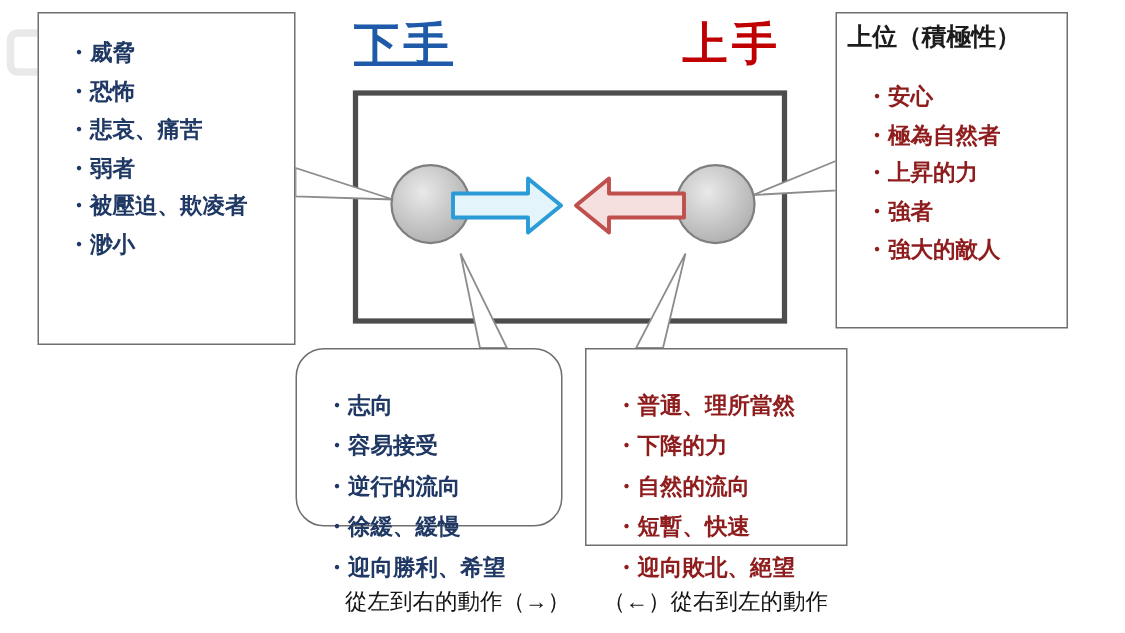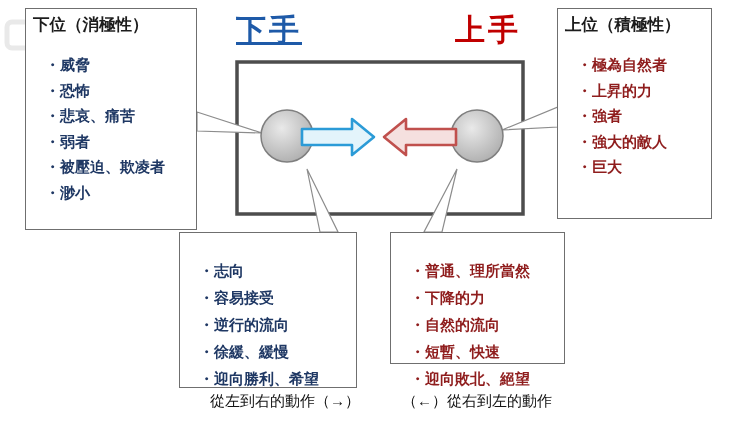--- a/index.html
+++ b/index.html
@@ -17,28 +17,28 @@
   
   .panel{position:absolute;background:#ffffff;border:1px solid #6f6f6f;box-sizing:border-box;}
   .panel .ptitle{font-size:16.5px;font-weight:bold;color:#1c1c1c;padding:5px 4px 2px 7px;white-space:nowrap;}
   .panel ul{list-style:none;margin:12px;padding:2px 4px 0 7px;}
   .panel li{font-weight:bold;font-size:15px;line-height:25.5px;white-space:nowrap;}
   .navy li{color:var(--navy-text,#1F3864);}
   .maroon li{color:var(--maroon-text,#8F1D1D);}
 
   #lower-rank-box{left:25px;top:8px;width:172px;height:222px;}
   #upper-rank-box{left:557px;top:8px;width:155px;height:211px;}
-  #left-motion-box{left:179px;top:232px;width:178px;height:156px;}
+  #left-motion-box{left:197px;top:232px;width:178px;height:119px;border-radius:19px;}
   #right-motion-box{left:390px;top:232px;width:175px;height:132px;}
   .motion ul{padding-top:12px;}
   .motion li{line-height:27px;}
 
   
   .caption{position:absolute;top:392px;font-size:15px;color:#141414;text-align:center;width:190px;white-space:nowrap;}
-  #caption-left{left:190px;}
+  #caption-left{left:190px;text-align:right;}
   #caption-right{left:382px;}
 
   
   .stage{fill:#ffffff;stroke:#4d4d4d;stroke-width:3.5;}
   .pointer{fill:#ffffff;stroke:#8c8c8c;stroke-width:1.2;}
   .circ{fill:url(#gcirc);stroke:#7f7f7f;stroke-width:1.5;}
   .arrow-blue{fill:var(--arrow-blue-fill,#E3F4FB);stroke:var(--arrow-blue,#2B9BD7);stroke-width:2.6;stroke-linejoin:round;}
   .arrow-red{fill:var(--arrow-red-fill,#F5E0DF);stroke:var(--arrow-red,#C0504D);stroke-width:2.6;stroke-linejoin:round;}
 </style>
 </head>
@@ -70,39 +70,38 @@
     <circle class="circ" cx="477" cy="136" r="26"></circle>
 
     <polygon class="arrow-blue" points="302,129 352,129 352,119 374,137 352,155 352,145 302,145"></polygon>
     <polygon class="arrow-red" points="456,129 406,129 406,119 384,137 406,155 406,145 456,145"></polygon>
   </svg>
 
   <div class="big-title" id="shitate-title">下手</div>
   <div class="big-title" id="uwate-title">上手</div>
 
   <div class="panel navy" id="lower-rank-box">
-    <div class="ptitle">下位（消極性）</div>
     <ul>
       <li>・威脅</li>
       <li>・恐怖</li>
       <li>・悲哀、痛苦</li>
       <li>・弱者</li>
       <li>・被壓迫、欺凌者</li>
       <li>・渺小</li>
     </ul>
   </div>
 
   <div class="panel maroon" id="upper-rank-box">
     <div class="ptitle">上位（積極性）</div>
     <ul>
+      <li>・安心</li>
       <li>・極為自然者</li>
       <li>・上昇的力</li>
       <li>・強者</li>
       <li>・強大的敵人</li>
-      <li>・巨大</li>
     </ul>
   </div>
 
   <div class="panel navy motion" id="left-motion-box">
     <ul>
       <li>・志向</li>
       <li>・容易接受</li>
       <li>・逆行的流向</li>
       <li>・徐緩、緩慢</li>
       <li>・迎向勝利、希望</li>

